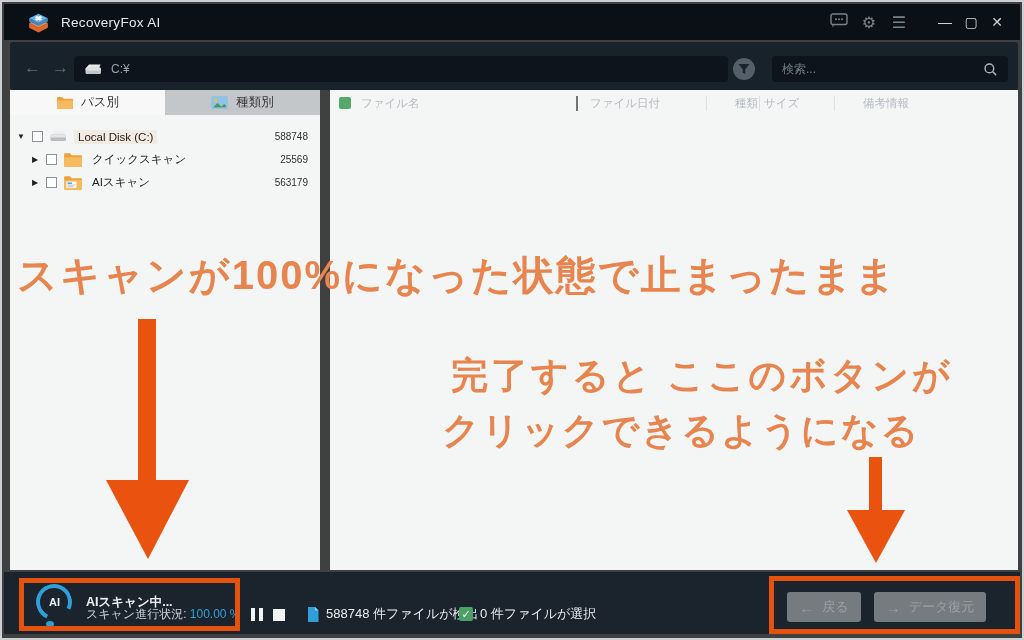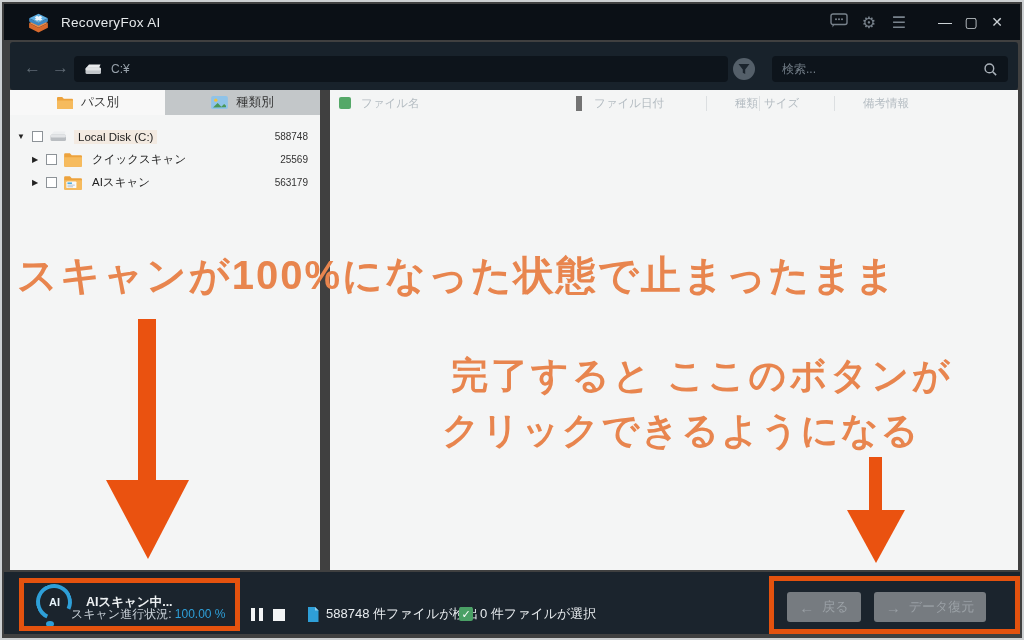--- a/index.html
+++ b/index.html
@@ -53,38 +53,38 @@
   .row-label.sel { background:#f3eae1; }
   .row-count { position:absolute; right:12px; color:#333; font-size:10px; }
   .indent1 { padding-left:6px; } .indent2 { padding-left:20px; }
 
   .right-panel { position:absolute; left:328px; top:88px; width:688px; height:480px;
                  background:#f4f5f5; }
   .list-header { display:flex; align-items:center; height:26px; padding-left:9px; }
   .hdr-cbx { width:12px; height:12px; background:#55a868; border-radius:2px; margin-right:10px; cursor:pointer; }
   .col { color:#b4bcc2; font-size:11.5px; cursor:pointer; }
   .col-name { width:215px; }
-  .col-date { width:130px; border-left:6px solid #737373; padding-left:12px; }
+  .col-date { width:130px; border-left:2px solid #737373; padding-left:12px; }
   .col-type { width:53px; border-left:1px solid #dcdfe1; padding-left:28px; }
   .col-size { width:75px; border-left:1px solid #dcdfe1; padding-left:4px; }
   .col-note { border-left:1px solid #dcdfe1; padding-left:28px;text-align:center; }
 
   
   .statusbar { position:absolute; left:2px; right:2px; top:570px; height:62px;
                background:#1b242d; }
   .ai-badge { position:absolute; left:30px; top:10px; width:40px; height:40px;
               display:flex; align-items:center; justify-content:center; }
   .ai-ring { width:36px; height:36px; border-radius:50%; border:4px solid #2e9fd8;
              border-bottom-color:transparent; display:flex; align-items:center;
              justify-content:center; transform:rotate(-20deg); }
   .ai-ring span { transform:rotate(20deg); color:#e8f4fb; font-weight:bold; font-size:11px; }
   .ai-dot { position:absolute; left:42px; bottom:7px; width:8px; height:6px;
             background:#2e9fd8; border-radius:50%; }
   .scan-title { position:absolute; left:82px; top:22px; color:#eef1f3; font-size:12.5px; font-weight:bold; }
-  .scan-progress { position:absolute; left:67px; top:34px; font-size:12px; color:#c9d1d8; }
+  .scan-progress { position:absolute; left:82px; top:34px; font-size:12px; color:#c9d1d8; }
   .scan-progress .pct { color:#2e9fd8; }
   .pause-btn { position:absolute; left:247px; top:36px; display:flex; gap:4px; cursor:pointer; }
   .pause-btn i { display:block; width:4px; height:13px; background:#f2f4f5; }
   .stop-btn { position:absolute; left:269px; top:37px; width:12px; height:12px; background:#f2f4f5; cursor:pointer; }
   .detected { position:absolute; left:303px; top:33px; display:flex; align-items:center; gap:7px;
               color:#e8ecef; font-size:13px; }
   .selected { position:absolute; left:455px; top:33px; display:flex; align-items:center; gap:7px;
               color:#e8ecef; font-size:13px; }
   .sel-cbx { width:14px; height:14px; background:#4aa065; border-radius:2px; color:#fff;
              font-size:11px; text-align:center; line-height:14px; }

